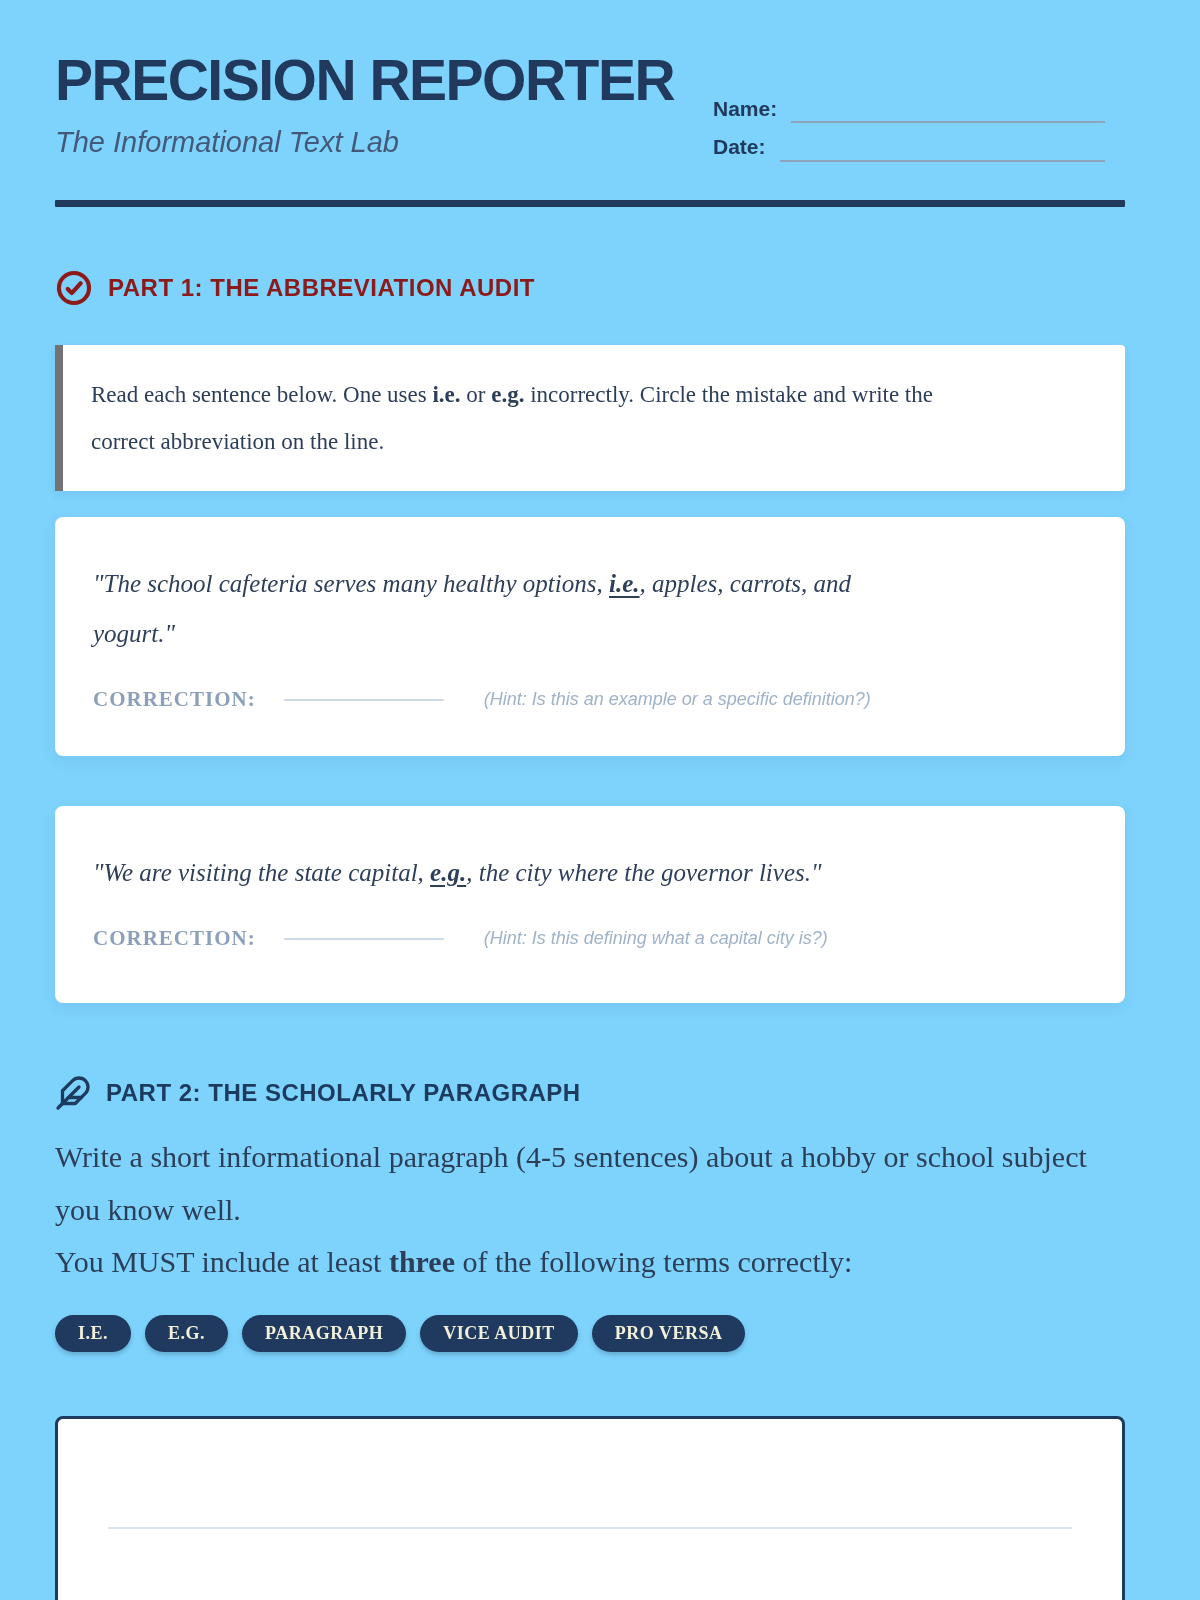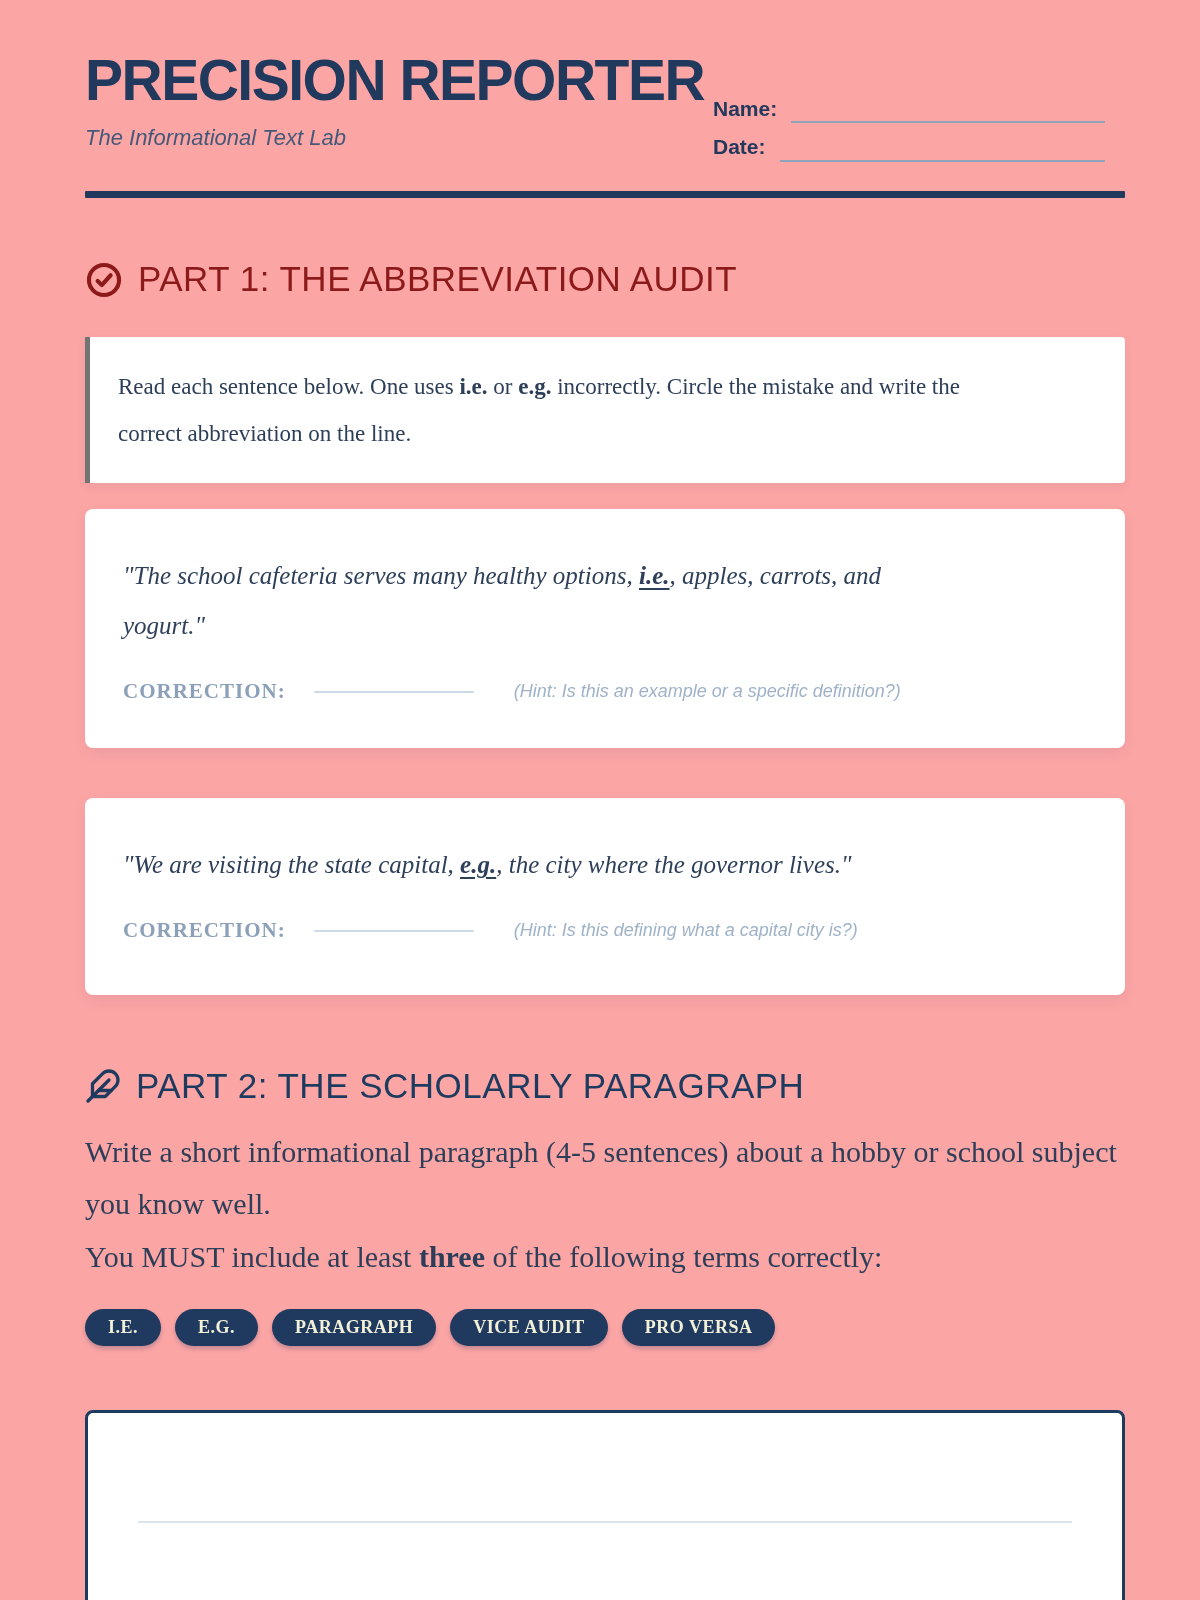--- a/index.html
+++ b/index.html
@@ -1,55 +1,54 @@
 <!DOCTYPE html>
 <html><head>
 <meta charset="utf-8">
 <style>
   * { margin:0; padding:0; box-sizing:border-box; }
   html,body { width:1200px; }
   .page {
     width:1200px; height:1600px;
-    background:#fca5a5;
+    background:#7dd3fc;
     position:relative; overflow:hidden;
     font-family:"Liberation Sans", sans-serif;
     color:#21395c;
-    padding-left:30px;
   }
   .content { padding:52px 75px 0 55px; }
 
   
   .hdr { position:relative; }
   .title {
     font-size:57px; font-weight:bold; letter-spacing:-1.5px;
     color:#21395c; line-height:1;
   }
   .subtitle {
-    margin-top:16px; font-size:22px; font-style:italic;
+    margin-top:16px; font-size:29px; font-style:italic;
     color:#44597a; line-height:1.2;
   }
   .fillins { position:absolute; top:42px; right:20px; width:392px; }
   .fillrow { display:flex; align-items:flex-end; margin-bottom:9px; }
   .fillrow .lbl { font-size:21px; font-weight:bold; color:#21395c; margin-right:14px; line-height:1.4; }
   .fillrow .line { flex:1; border-bottom:2px solid #8fa3bd; height:26px; }
   .divider { margin-top:40px; height:7px; background:#21395c; border-radius:1px; }
 
   
   .sec-head { display:flex; align-items:center; gap:15px; }
   .sec-head.p1 { margin-top:62px; }
   .sec-head.p2 { margin-top:72px; }
-  .sec-head h2 { font-size:35px; font-weight:normal; letter-spacing:0.5px; line-height:1.1;text-align:center; }
+  .sec-head h2 { font-size:24px; font-weight:bold; letter-spacing:0.5px; line-height:1.1;text-align:center; }
   .sec-head.p1 h2 { color:#8c1a1a; }
   .sec-head.p2 h2 { color:#1d3a5f; }
   .sec-icon { flex:0 0 auto; display:flex; }
 
   
   .instr {
     margin-top:38px; background:#ffffff;
-    border-left:5px solid #737373; border-radius:0 4px 4px 0;
+    border-left:8px solid #737373; border-radius:0 4px 4px 0;
     padding:26px 35px 26px 28px;
     box-shadow:0 4px 10px rgba(33,57,92,0.07);
     font-family:"Liberation Serif", serif;
     font-size:23px; line-height:2.05; color:#2d3e58;
   }
   .instr b { font-weight:bold; }
 
   
   .card {
     background:#ffffff; border-radius:8px;

